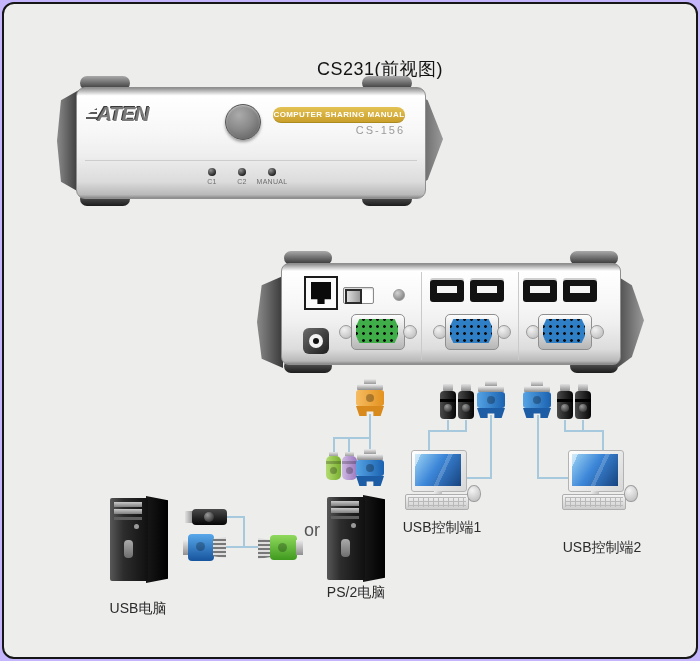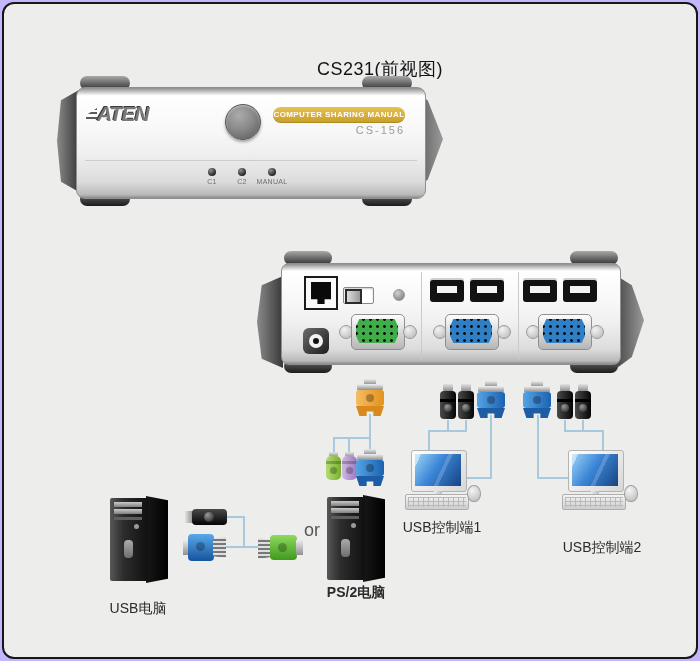--- a/index.html
+++ b/index.html
@@ -336,21 +336,21 @@
     <span class="side"></span>
       <span class="front"></span>
     <span class="bay" style="top:6px;"></span>
       <span class="bay" style="top:13px;"></span>
     <span class="vent"></span>
       <span class="pwr"></span>
       <span class="logo"></span>
   </div>
   <div class="or" style="left:298px;top:520px;width:28px;">or</div>
   <div class="lbl" style="left:98px;top:600px;width:80px;">USB电脑</div>
-  <div class="lbl" style="left:316px;top:584px;width:80px;font-weight:bold;">PS/2电脑</div>
+  <div class="lbl" style="left:316px;top:584px;width:80px;">PS/2电脑</div>
 
   <div class="monitor" style="left:411px;top:450px;">
     <span class="fr"></span>
       <span class="scr"></span>
       <span class="neck"></span>
       <span class="base"></span>
   </div>
   <div class="keyboard" style="left:405px;top:494px;"></div>
   <div class="mouse" style="left:467px;top:485px;"></div>
   <div class="lbl" style="left:400px;top:519px;width:84px;">USB控制端1</div>

